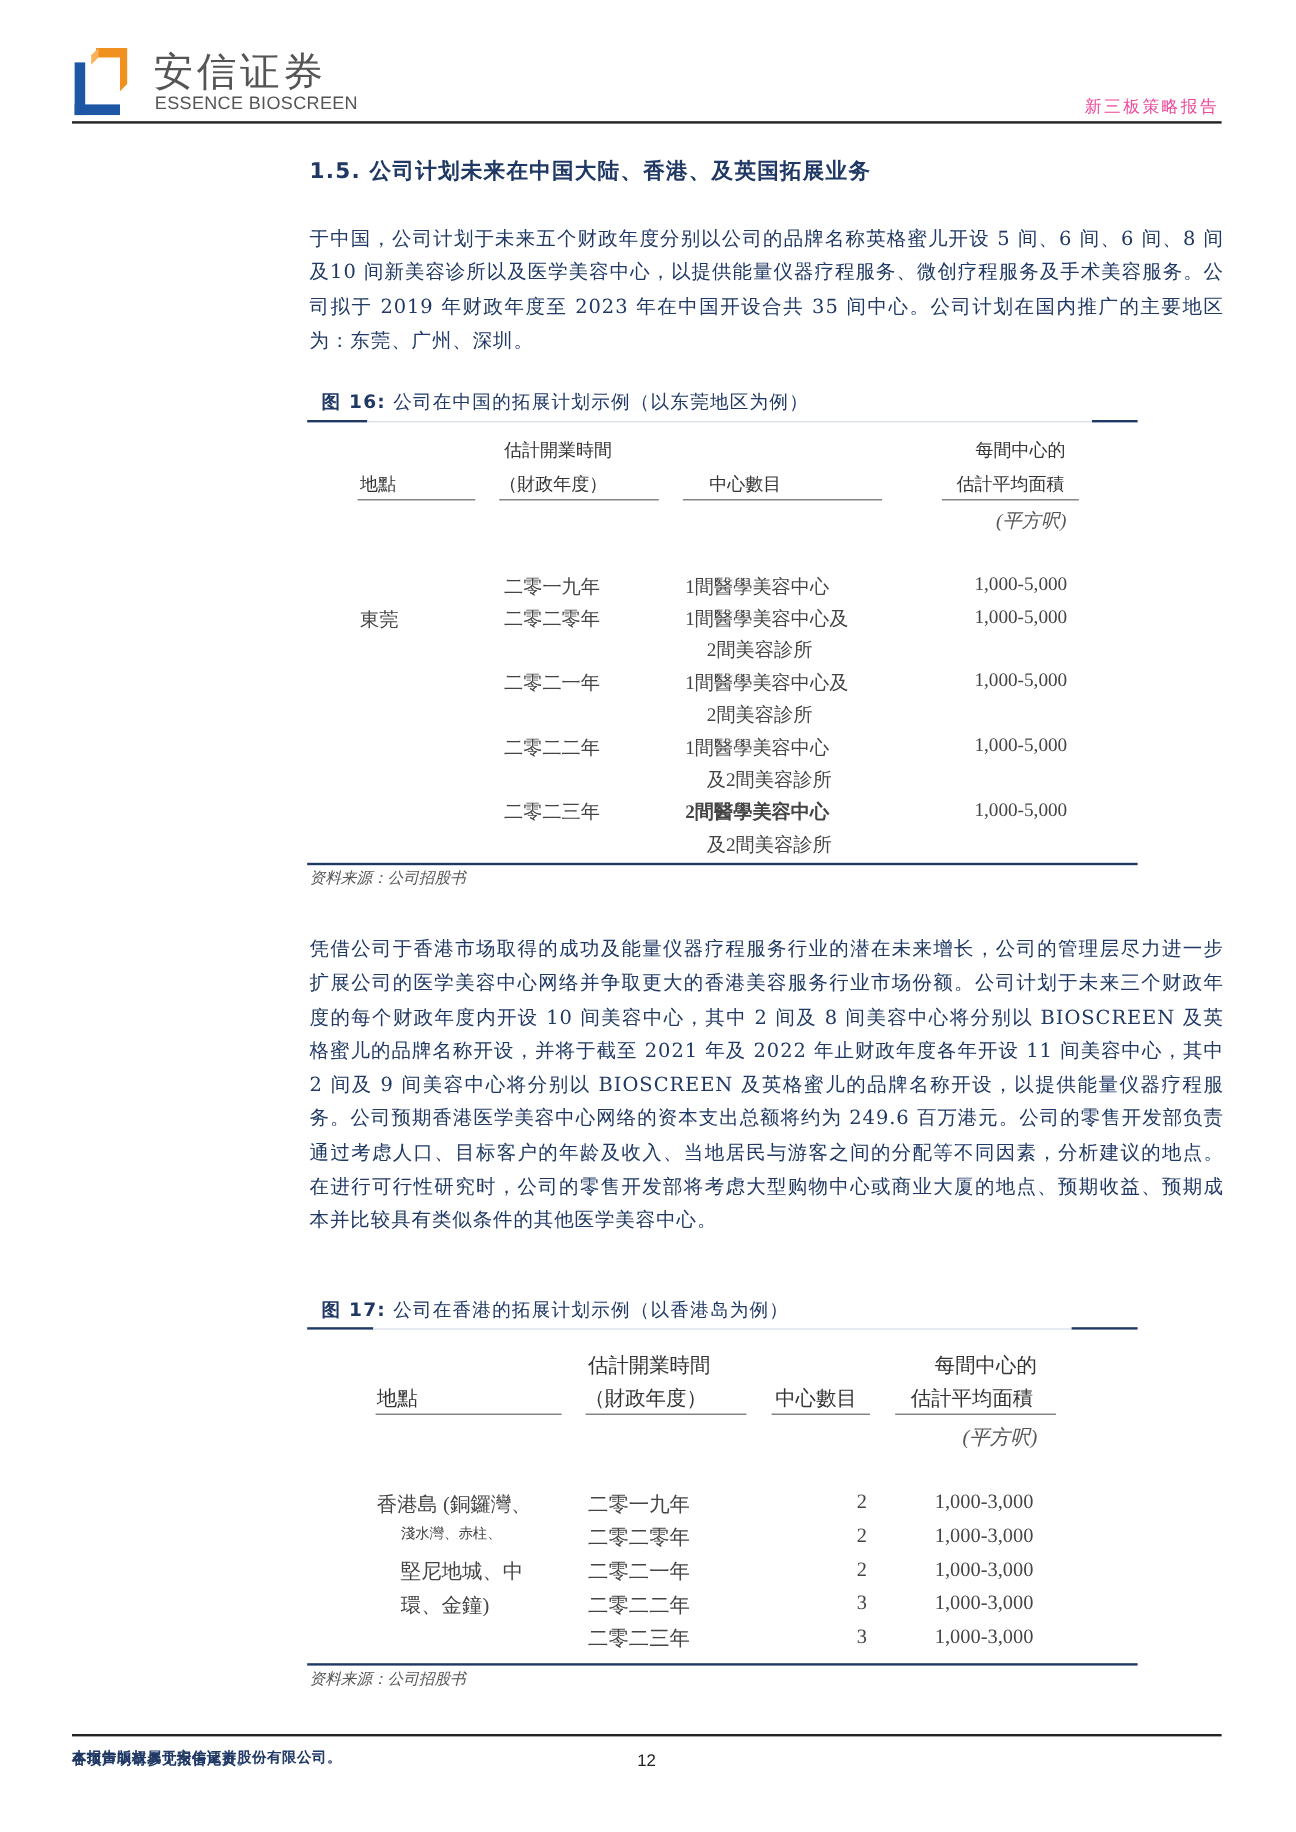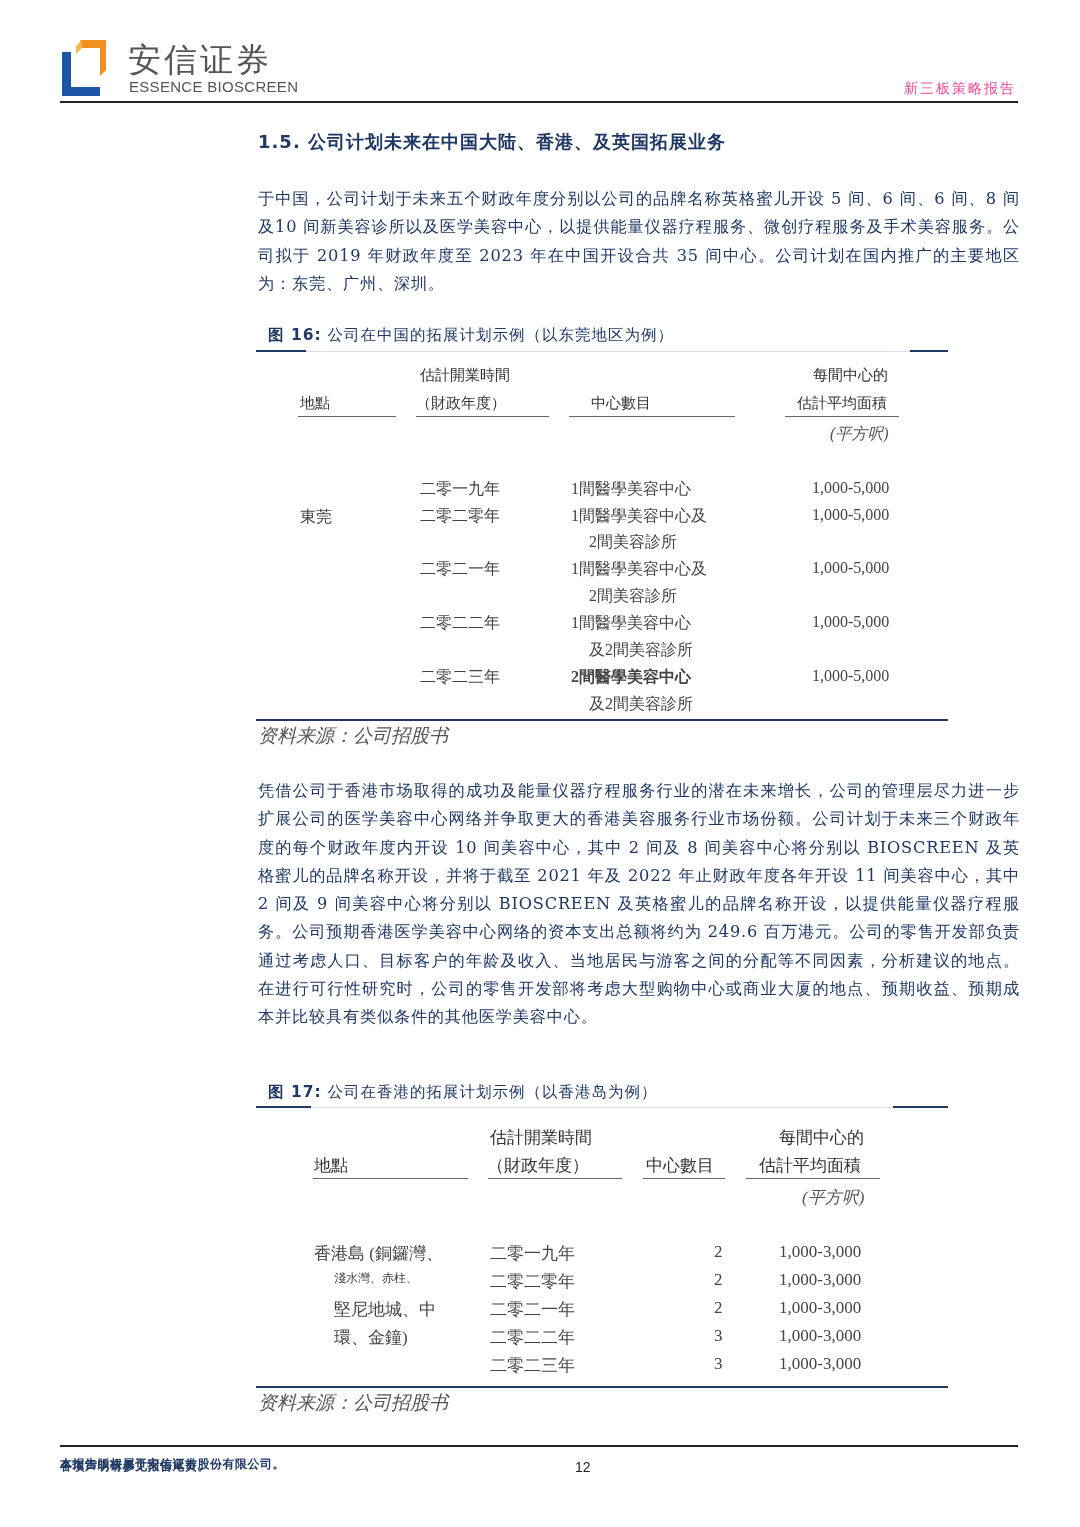--- a/index.html
+++ b/index.html
@@ -25,27 +25,27 @@
     .fig-caption .num { font-family: "DejaVu Sans", sans-serif; font-weight: bold; }
     .cap-rule { height: 2px; background: #1f3864; }
     .cap-rule-thin { height: 1px; background: #d8dde6; }
 
     
     .tbl-text { font-family: "DejaVu Sans", sans-serif; font-size: 15px; color: #333; }
     .tbl-cell { font-family: "Liberation Serif", serif; font-size: 16px; color: #444; }
     .col-rule { height: 1px; background: #666; }
     .unit { font-family: "Liberation Serif", serif; font-style: italic; font-size: 16px; color: #555; }
 
-    .source { font-size: 19px; font-style: italic; color: #555; }
+    .source { font-size: 13px; font-style: italic; color: #555; }
     .end-rule { height: 2px; background: #1f3864; }
 
     
     .footer-rule { left: 60px; top: 1445px; width: 958px; height: 2px; background: #222; }
     .footer-line { left: 60px; font-size: 12px; color: #1f3864; font-weight: bold; letter-spacing: 0.5px; }
-    .page-num { left: 531px; top: 1459px; font-family: "Liberation Sans", sans-serif; font-size: 14px; color: #222; margin-left: 44px; }
+    .page-num { left: 531px; top: 1459px; font-family: "Liberation Sans", sans-serif; font-size: 14px; color: #222; }
   </style>
 </head>
 <body>
 
 <div class="abs logo-mark">
   <svg width="48" height="56" viewBox="0 0 48 56">
     <polygon points="18,0 44,0 44,30 38,36 38,8 18,8" fill="#f0901e"></polygon>
     <polygon points="14,6 20,0 20,8 14,14" fill="#f7b25a"></polygon>
     <rect x="0" y="12" width="9" height="44" fill="#1d56a5"></rect>
     <rect x="0" y="47" width="38" height="9" fill="#1d56a5"></rect>

